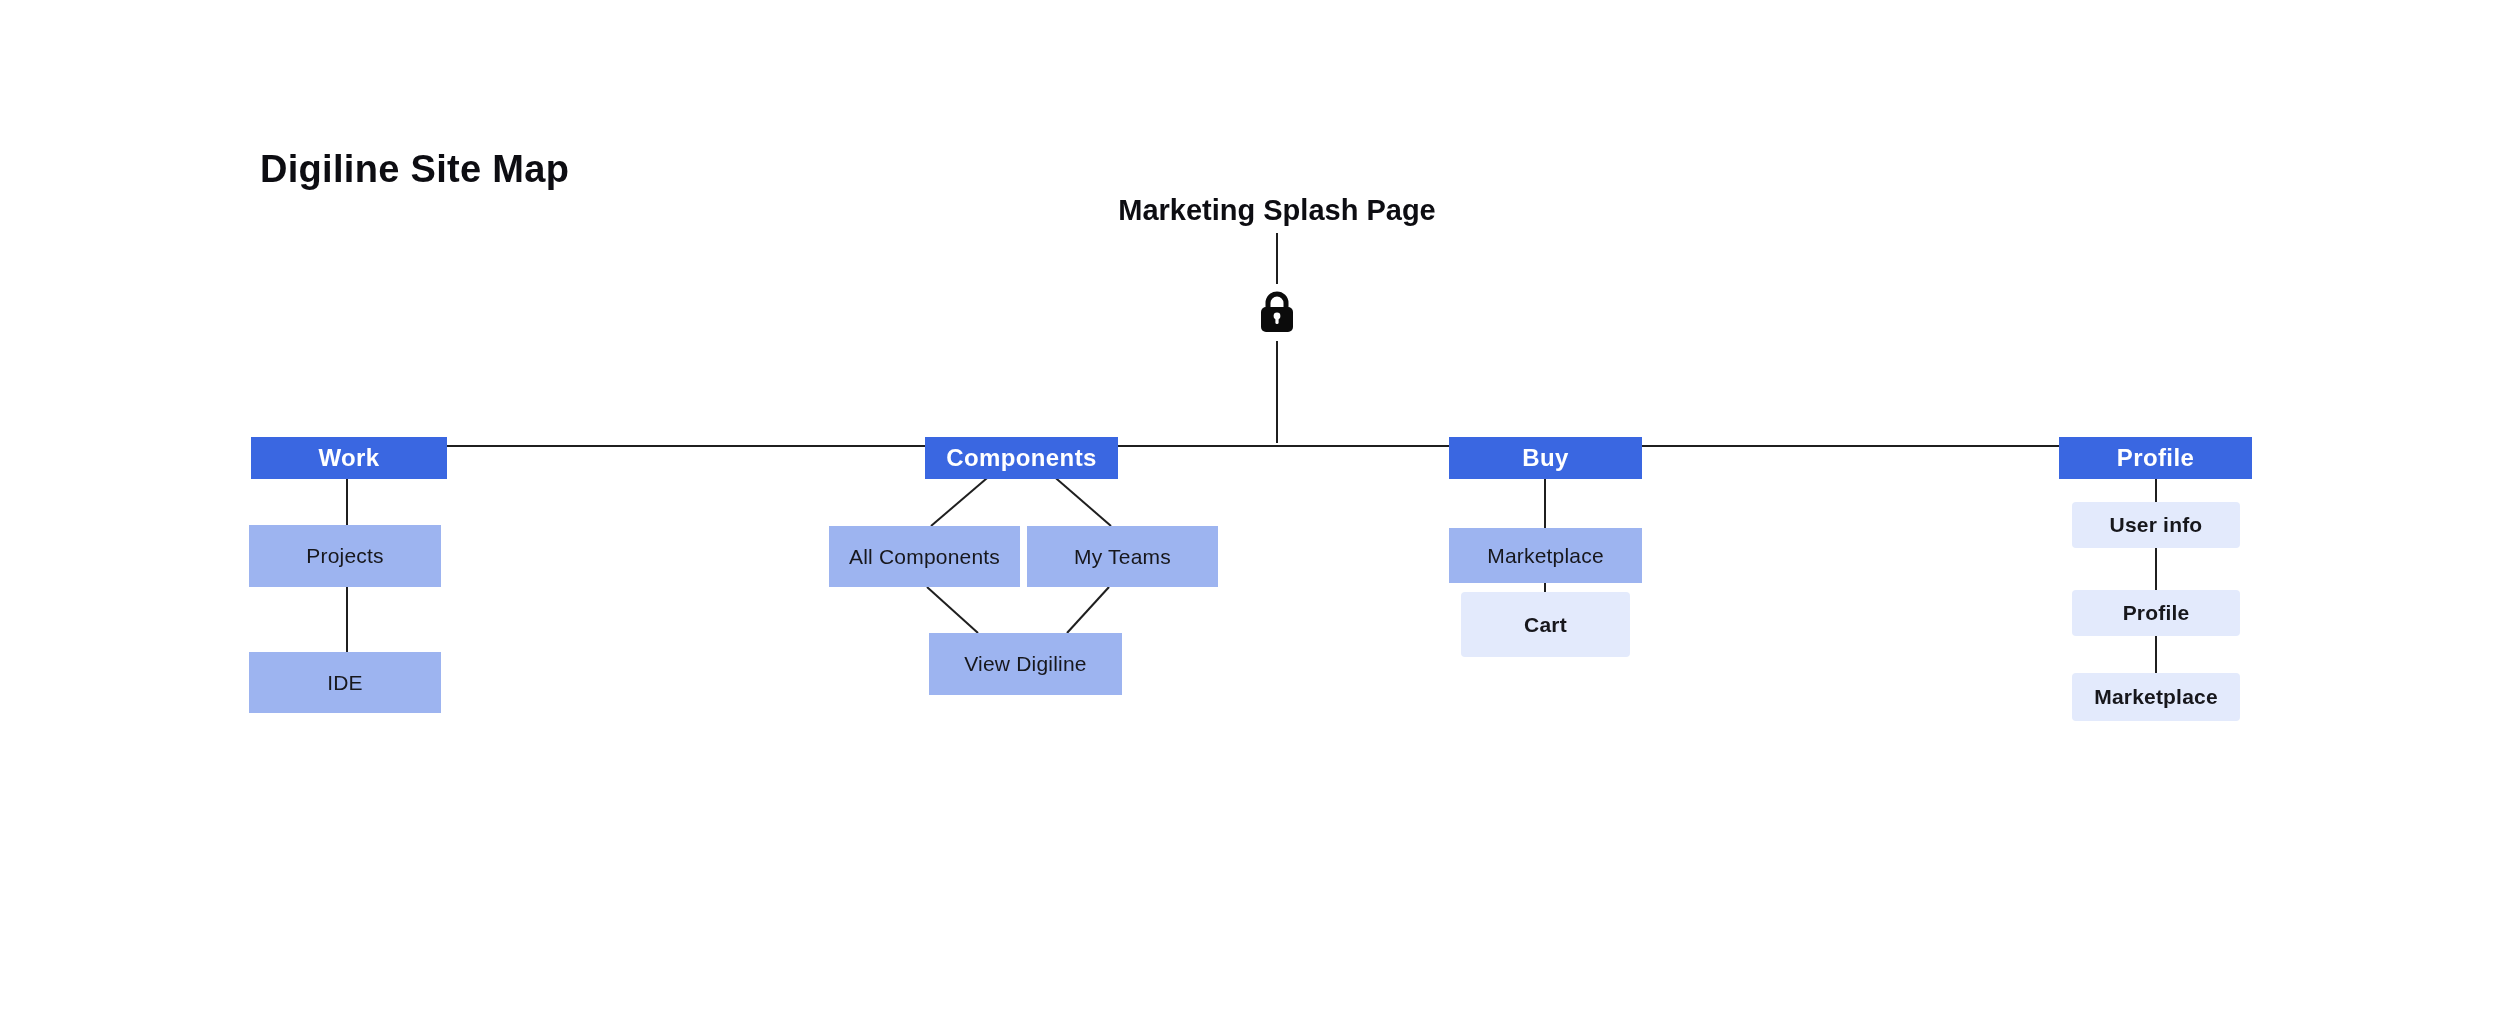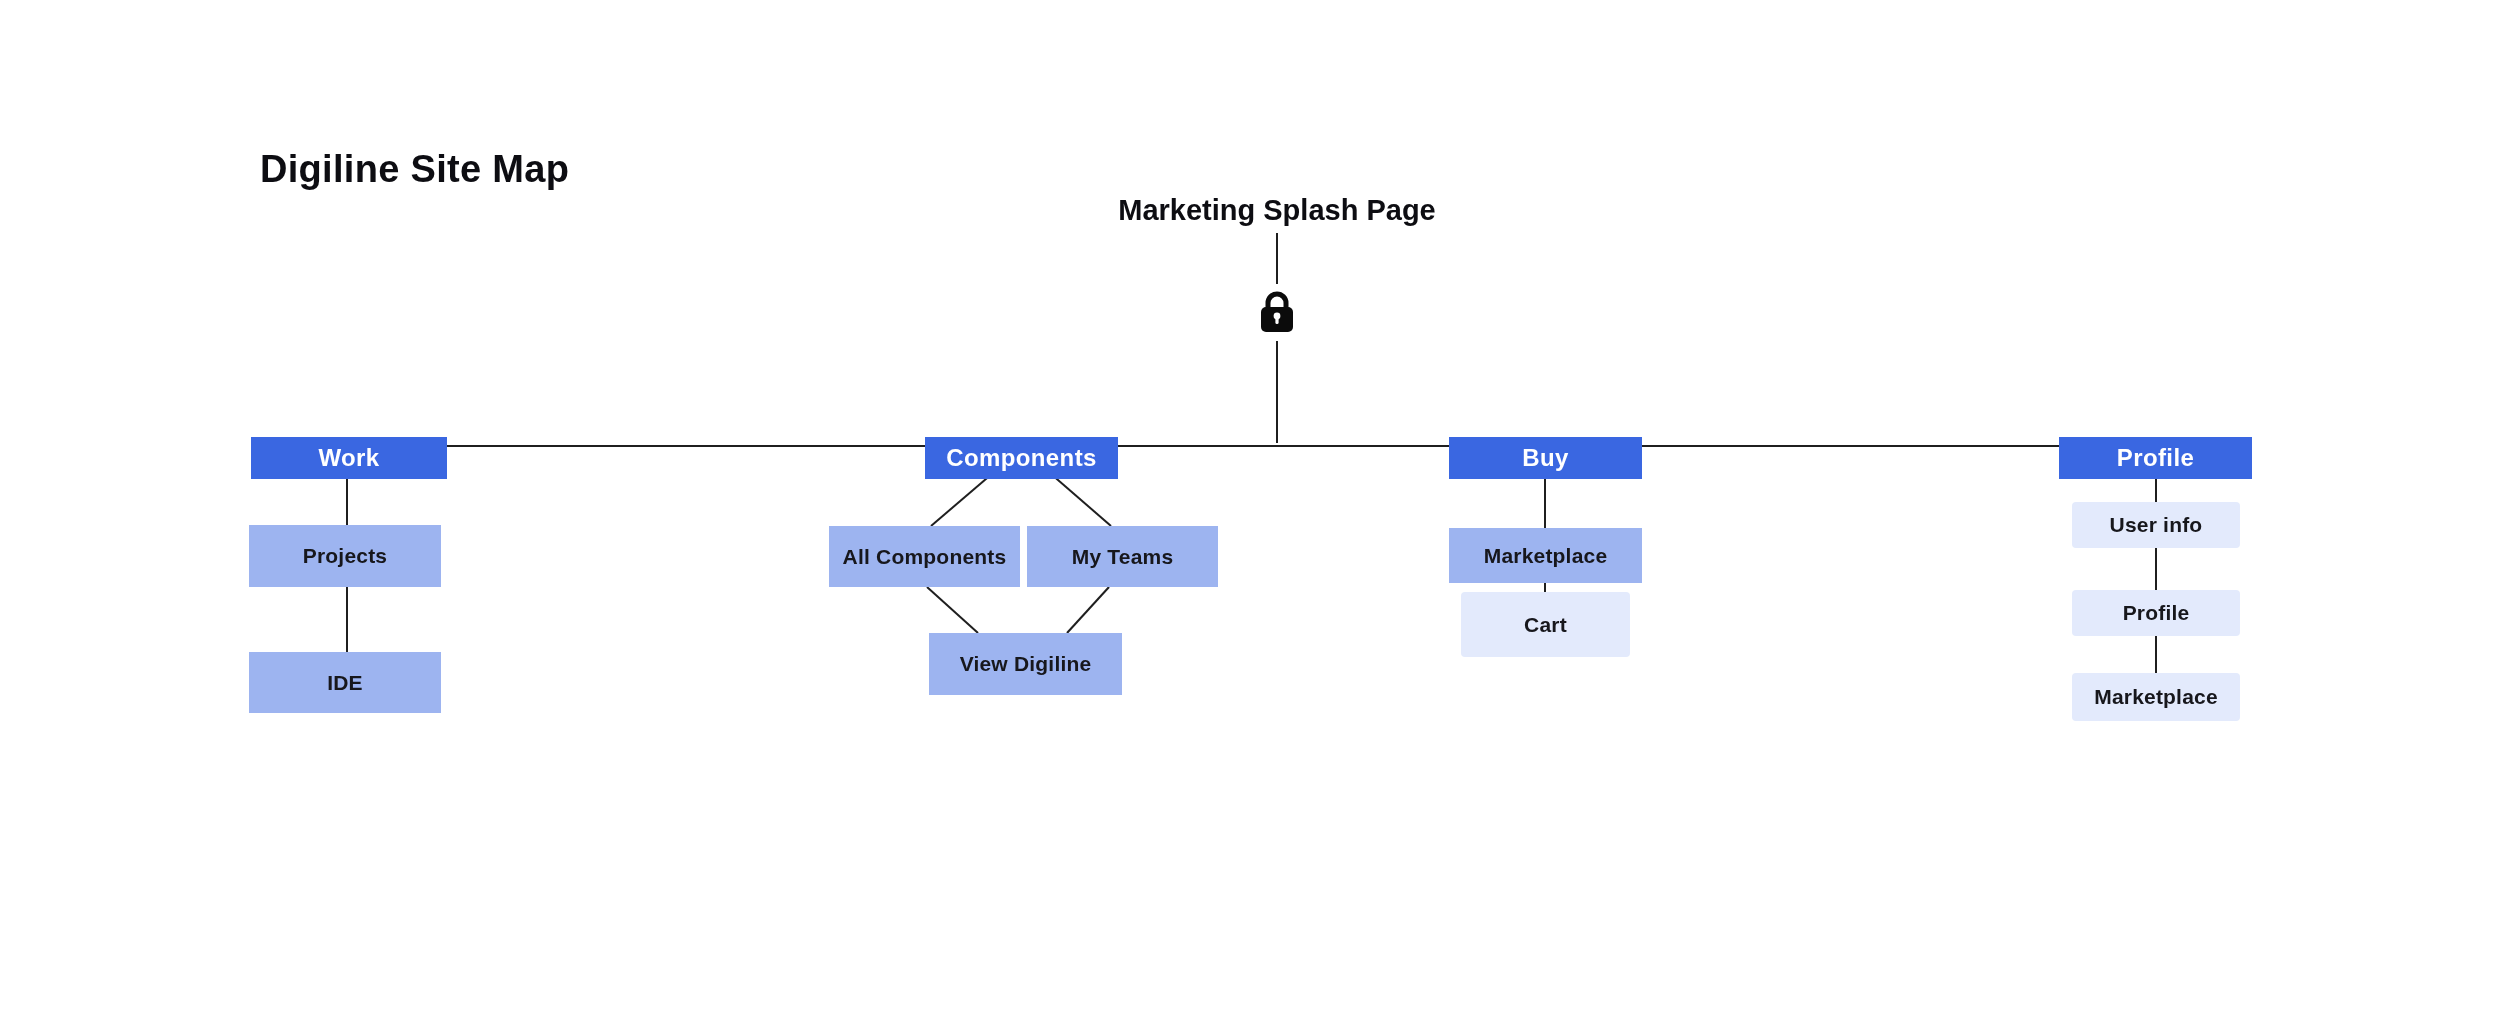--- a/index.html
+++ b/index.html
@@ -34,21 +34,21 @@
     position:absolute;z-index:2;
     display:flex;align-items:center;justify-content:center;
     text-align:center;white-space:nowrap;
   }
   .node.primary{
     background:var(--blue);color:#fff;
     font-size:24px;font-weight:700;letter-spacing:.4px;margin-top:12px;
   }
   .node.secondary{
     background:var(--periwinkle);color:var(--ink);
-    font-size:21px;font-weight:700;letter-spacing:.2px;justify-content:center;
+    font-size:21px;font-weight:400;letter-spacing:.2px;justify-content:center;
   }
   .node.tertiary{
     background:var(--lavender);color:var(--ink);
     font-size:21px;font-weight:700;letter-spacing:.2px;
     border-radius:4px;
   }
 </style>
 </head>
 <body>
 

